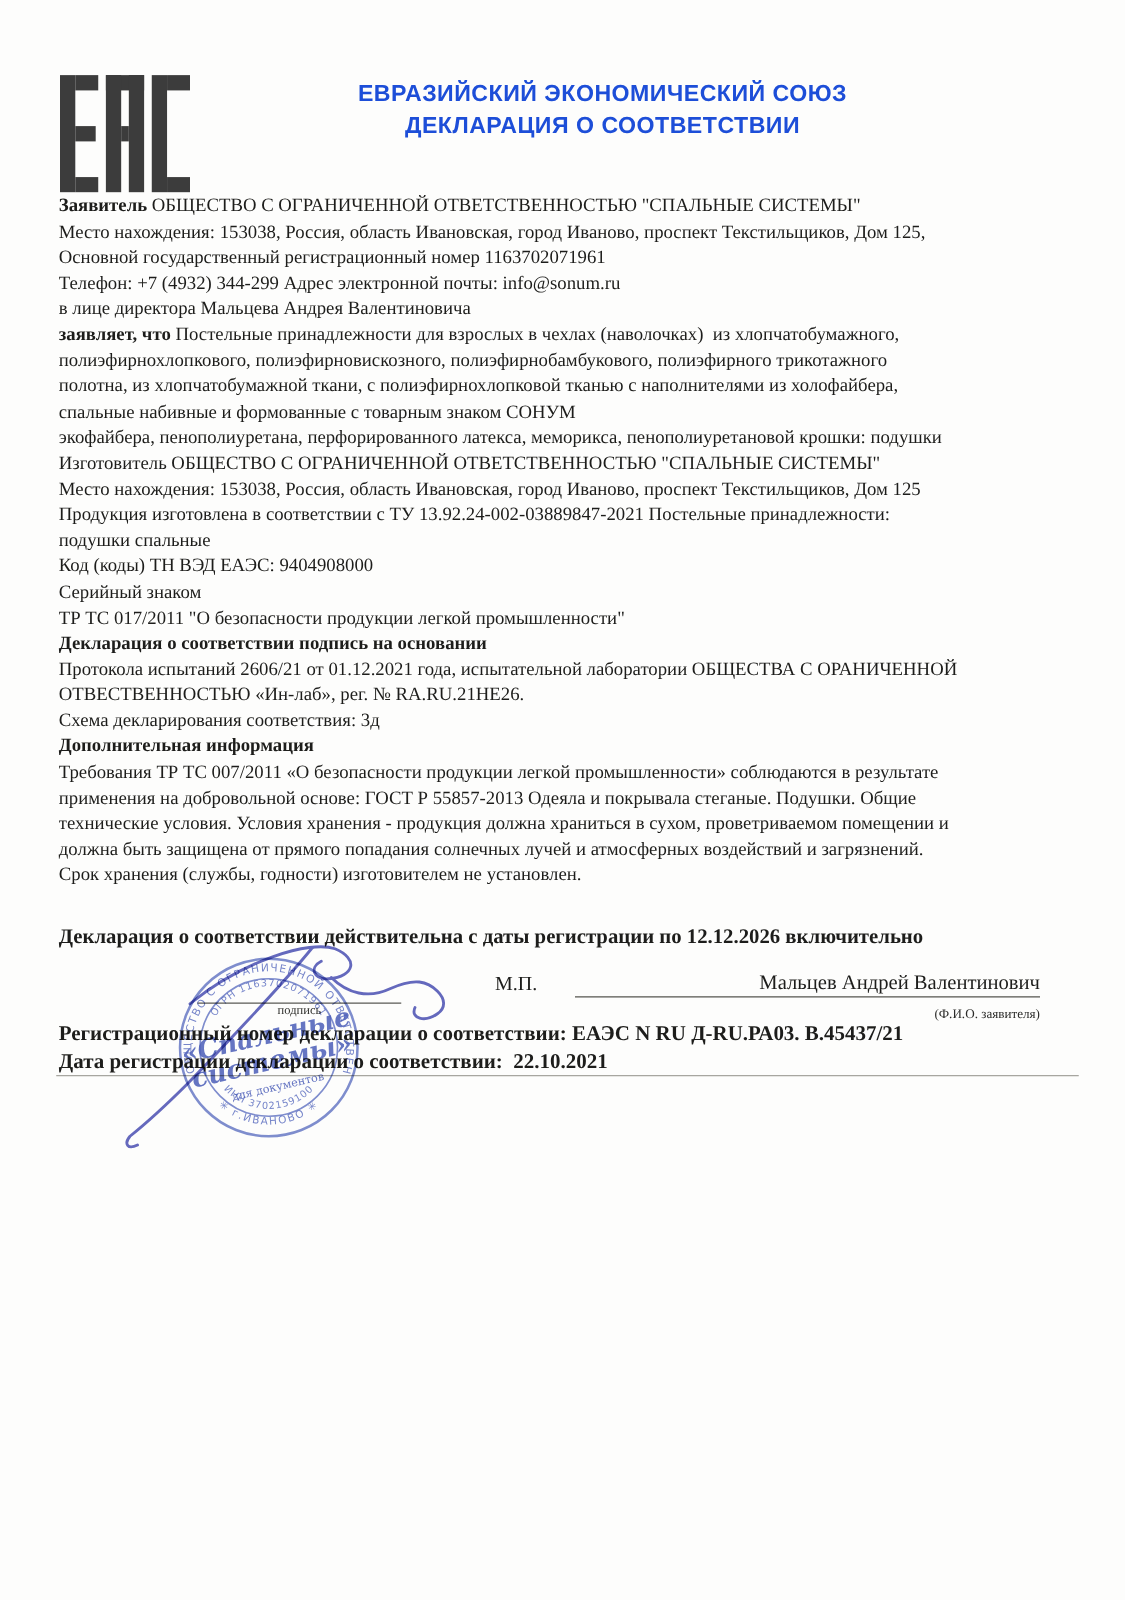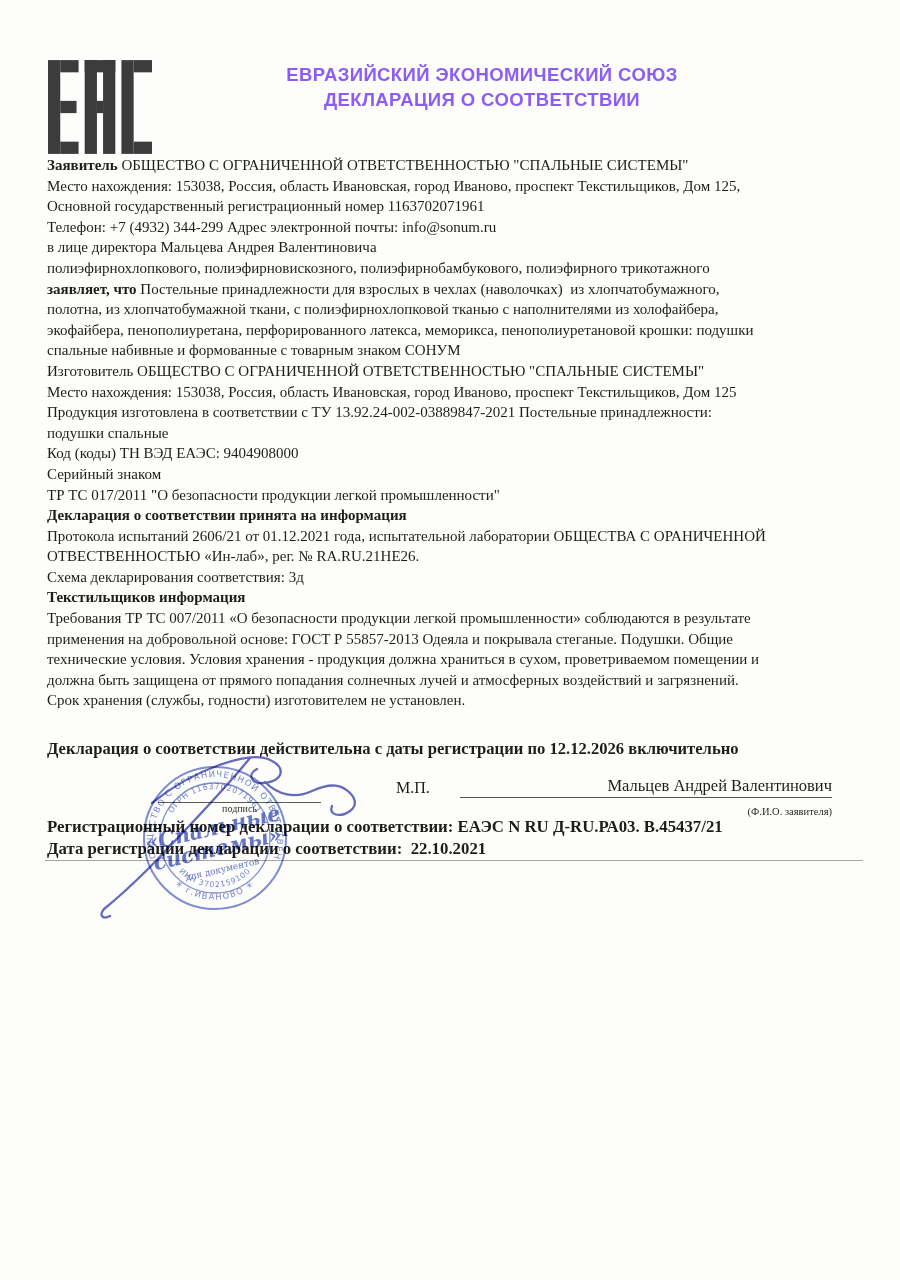--- a/index.html
+++ b/index.html
@@ -5,21 +5,21 @@
   html,body { margin:0; padding:0; background:#e8e8e8; }
   .page {
     position:relative; width:900px; height:1280px; margin:0 auto;
     background:#fdfdfc; overflow:hidden;
     font-family:"Liberation Serif","DejaVu Serif",serif; color:#1d1d1b;
   }
   .eac-logo { position:absolute; left:48px; top:60px; }
   .doc-title {
     position:absolute; left:82px; top:63px; width:800px; text-align:center;
     font-family:"Liberation Sans","DejaVu Sans",sans-serif; font-weight:bold;
-    font-size:18.5px; line-height:24.5px; letter-spacing:0.4px; color:#8b5cf6;
+    font-size:18.5px; line-height:24.5px; letter-spacing:0.4px; color:#1d4ed8;
   }
   .body-text { position:absolute; left:47px; top:155px; font-size:15px; line-height:20.6px; }
   .bl { white-space:pre; }
   .bl .b { font-weight:bold; }
   .validity {
     position:absolute; left:47px; top:739px; font-weight:bold;
     font-size:16.6px; white-space:pre;
   }
   .mp { position:absolute; left:396px; top:779px; font-size:16px; }
   .sig-name { position:absolute; left:460px; top:776px; width:372px; text-align:right; }
@@ -65,54 +65,54 @@
       <div class="bl"><span class="b">Заявитель</span><span> ОБЩЕСТВО С ОГРАНИЧЕННОЙ ОТВЕТСТВЕННОСТЬЮ "СПАЛЬНЫЕ СИСТЕМЫ"</span></div>
 
       <div class="bl"><span class="b"></span><span>Место нахождения: 153038, Россия, область Ивановская, город Иваново, проспект Текстильщиков, Дом 125,</span></div>
 
       <div class="bl"><span class="b"></span><span>Основной государственный регистрационный номер 1163702071961</span></div>
 
       <div class="bl"><span class="b"></span><span>Телефон: +7 (4932) 344-299 Адрес электронной почты: info@sonum.ru</span></div>
 
       <div class="bl"><span class="b"></span><span>в лице директора Мальцева Андрея Валентиновича</span></div>
 
+      <div class="bl"><span class="b">заявляет, что</span><span> Постельные принадлежности для взрослых в чехлах (наволочках)  из хлопчатобумажного,</span></div>
+
       <div class="bl"><span class="b"></span><span>полиэфирнохлопкового, полиэфирновискозного, полиэфирнобамбукового, полиэфирного трикотажного</span></div>
-
-      <div class="bl"><span class="b">заявляет, что</span><span> Постельные принадлежности для взрослых в чехлах (наволочках)  из хлопчатобумажного,</span></div>
 
       <div class="bl"><span class="b"></span><span>полотна, из хлопчатобумажной ткани, с полиэфирнохлопковой тканью с наполнителями из холофайбера,</span></div>
 
+      <div class="bl"><span class="b"></span><span>спальные набивные и формованные с товарным знаком СОНУМ</span></div>
+
       <div class="bl"><span class="b"></span><span>экофайбера, пенополиуретана, перфорированного латекса, меморикса, пенополиуретановой крошки: подушки</span></div>
-
-      <div class="bl"><span class="b"></span><span>спальные набивные и формованные с товарным знаком СОНУМ</span></div>
 
       <div class="bl"><span class="b"></span><span>Изготовитель ОБЩЕСТВО С ОГРАНИЧЕННОЙ ОТВЕТСТВЕННОСТЬЮ "СПАЛЬНЫЕ СИСТЕМЫ"</span></div>
 
       <div class="bl"><span class="b"></span><span>Место нахождения: 153038, Россия, область Ивановская, город Иваново, проспект Текстильщиков, Дом 125</span></div>
 
       <div class="bl"><span class="b"></span><span>Продукция изготовлена в соответствии с ТУ 13.92.24-002-03889847-2021 Постельные принадлежности:</span></div>
 
       <div class="bl"><span class="b"></span><span>подушки спальные</span></div>
 
       <div class="bl"><span class="b"></span><span>Код (коды) ТН ВЭД ЕАЭС: 9404908000</span></div>
 
       <div class="bl"><span class="b"></span><span>Серийный знаком</span></div>
 
 
       <div class="bl"><span class="b"></span><span>ТР ТС 017/2011 "О безопасности продукции легкой промышленности"</span></div>
 
-      <div class="bl"><span class="b">Декларация о соответствии принята на информация</span><span></span></div>
+      <div class="bl"><span class="b">Декларация о соответствии подпись на основании</span><span></span></div>
 
       <div class="bl"><span class="b"></span><span>Протокола испытаний 2606/21 от 01.12.2021 года, испытательной лаборатории ОБЩЕСТВА С ОРАНИЧЕННОЙ</span></div>
 
       <div class="bl"><span class="b"></span><span>ОТВЕСТВЕННОСТЬЮ «Ин-лаб», рег. № RA.RU.21НЕ26.</span></div>
 
       <div class="bl"><span class="b"></span><span>Схема декларирования соответствия: 3д</span></div>
 
-      <div class="bl"><span class="b">Текстильщиков информация</span><span></span></div>
+      <div class="bl"><span class="b">Дополнительная информация</span><span></span></div>
 
       <div class="bl"><span class="b"></span><span>Требования ТР ТС 007/2011 «О безопасности продукции легкой промышленности» соблюдаются в результате</span></div>
 
       <div class="bl"><span class="b"></span><span>применения на добровольной основе: ГОСТ Р 55857-2013 Одеяла и покрывала стеганые. Подушки. Общие</span></div>
 
       <div class="bl"><span class="b"></span><span>технические условия. Условия хранения - продукция должна храниться в сухом, проветриваемом помещении и</span></div>
 
       <div class="bl"><span class="b"></span><span>должна быть защищена от прямого попадания солнечных лучей и атмосферных воздействий и загрязнений.</span></div>
 
       <div class="bl"><span class="b"></span><span>Срок хранения (службы, годности) изготовителем не установлен.</span></div>

